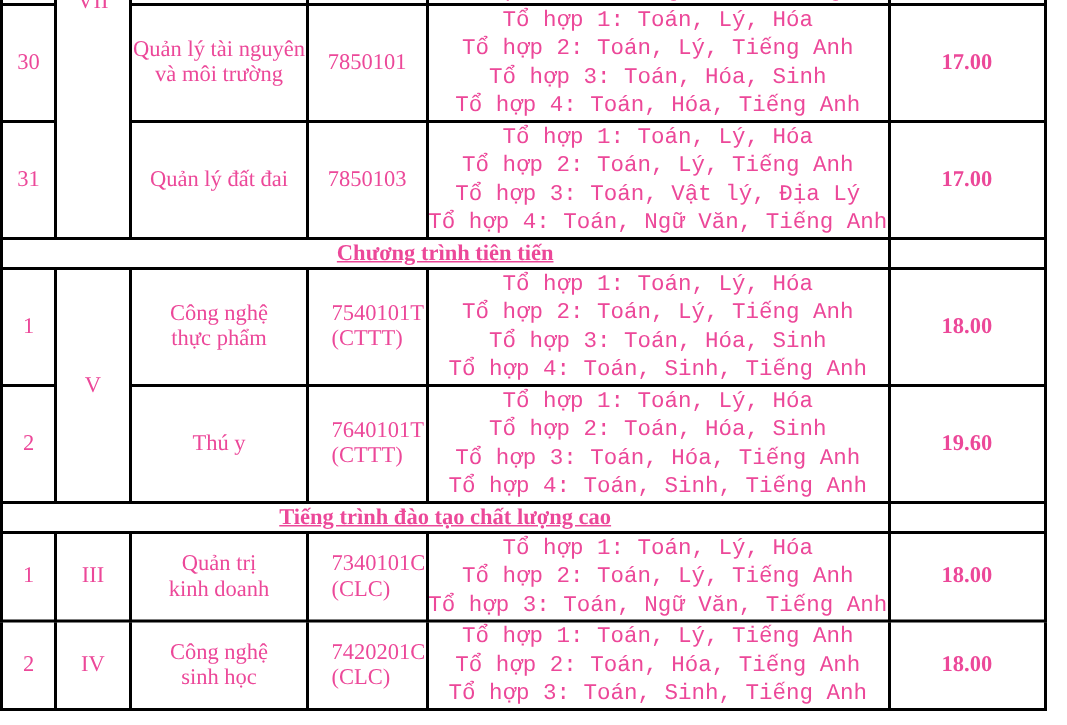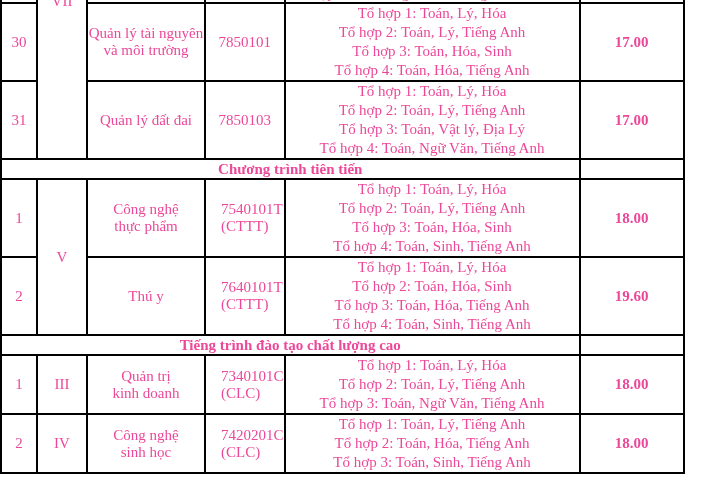--- a/index.html
+++ b/index.html
@@ -31,28 +31,29 @@
   tr.r76 td { height:74px; }
   tr.r80 td { height:78px; }
   tr.rhd td { height:20px; }
   tr.r57 td { height:55px; }
 
   td.c-stt   { width:36px; }
   td.c-group { width:50px; }
   td.c-major { width:118px; text-align:left; padding-left:8px; padding-right:4px; }
   td.c-code  { width:75px;margin-top:15px; }
   td.c-code.code-left { text-align:left; padding-left:15px; }
-  td.c-combos{ width:295px; text-align:left; vertical-align:top; padding:1px 2px 0 8px; }
+  td.c-combos{ width:295px; text-align:left; vertical-align:top; padding:1px 2px 0 8px;font-family:Liberation Mono, monospace; }
   td.c-score { width:104px;font-weight:bold; }
 
   .combo-line { line-height:19px; white-space:nowrap; }
   .sec-header {
     font-weight:bold;
     font-size:16px;
     text-align:center;
+    text-decoration:underline;
   }
   .group-top-clip {
     position:absolute;
     top:-6px; left:0; right:0;
     text-align:center;
     line-height:15px;
   }
   .sliver {
     position:absolute;
     top:-16px; left:6px;

